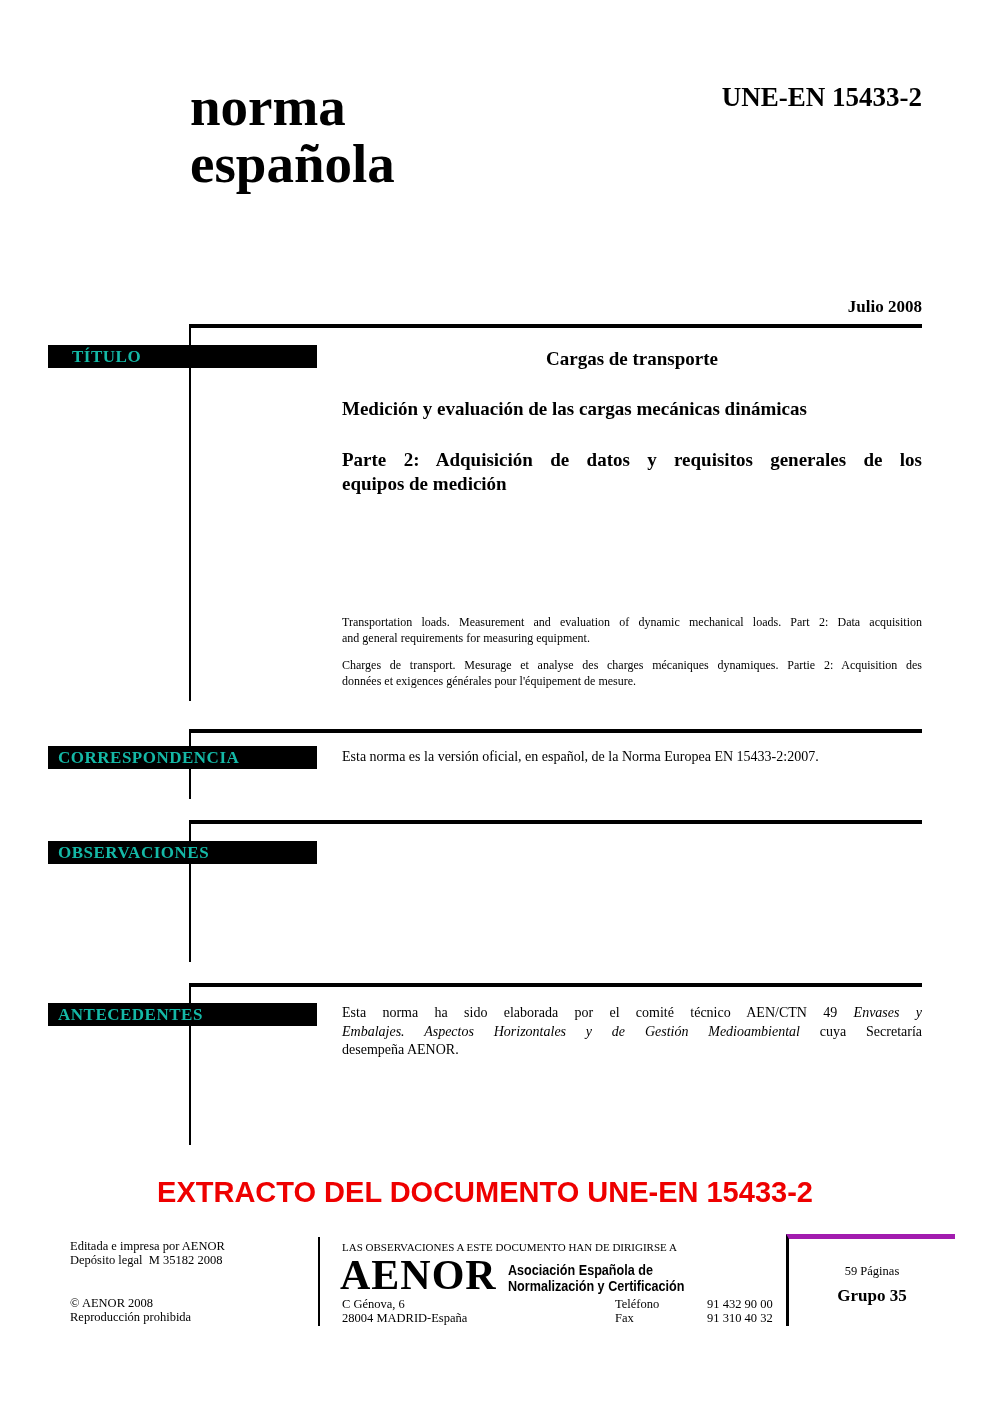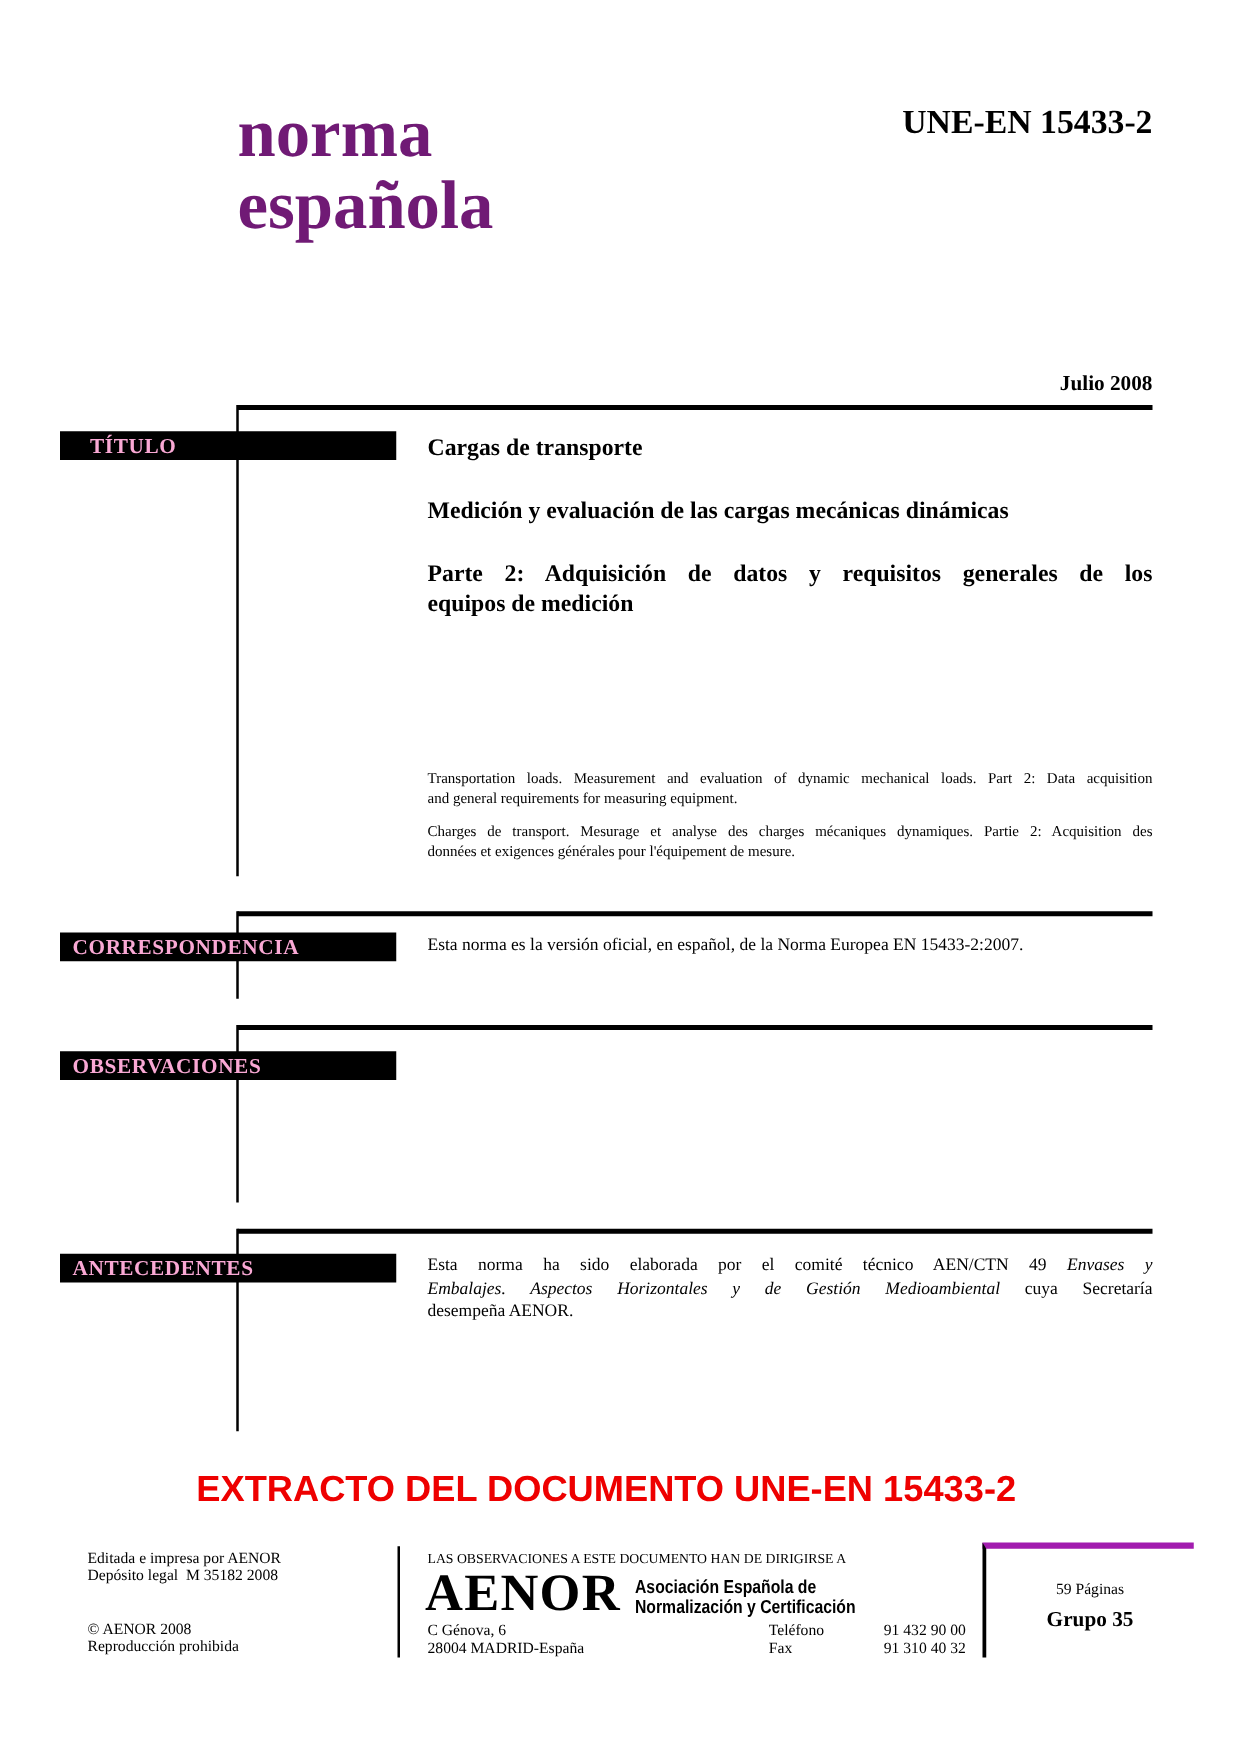--- a/index.html
+++ b/index.html
@@ -8,37 +8,37 @@
     width:992px;height:1403px;
     background:#fff;
     font-family:"Liberation Serif", serif;
     color:#000;
     overflow:hidden;
   }
   
   .brand{
     position:absolute;left:190px;top:78px;
     font-size:55px;line-height:57px;font-weight:bold;
-    color:#701a75;letter-spacing:0px;
+    color:#000000;letter-spacing:0px;
   }
   .doc-code{
     position:absolute;right:70px;top:82px;
     font-size:27px;font-weight:bold;white-space:nowrap;
   }
   .date{
     position:absolute;right:70px;top:297px;
     font-size:17px;font-weight:bold;white-space:nowrap;
   }
   
   .hline{position:absolute;left:190px;width:732px;height:4px;background:#000;}
   .vline{position:absolute;left:189px;width:2px;background:#000;}
   
   .label-box{
     position:absolute;left:48px;width:269px;height:23px;
-    background:#000;color:#f9a8d4;
+    background:#000;color:#14b8a6;
     font-size:17px;font-weight:bold;line-height:23px;
     padding-left:10px;box-sizing:border-box;
     letter-spacing:0.5px;white-space:nowrap;
   }
   .label-box.pad-lg{padding-left:24px;}
   
   .content{position:absolute;left:342px;width:580px;}
   .t-line{font-size:19px;font-weight:bold;white-space:nowrap;}
   .t-just{font-size:19px;font-weight:bold;line-height:24px;}
   .just-full{text-align:justify;text-align-last:justify;}
@@ -105,21 +105,21 @@
   <div class="hline" style="top:820px;"></div>
   <div class="vline" style="top:820px;height:142px;"></div>
   <div class="hline" style="top:983px;"></div>
   <div class="vline" style="top:983px;height:162px;"></div>
 
   <div class="label-box pad-lg" style="top:345px;">TÍTULO</div>
   <div class="label-box" style="top:841px;">OBSERVACIONES</div>
   <div class="label-box" style="top:746px;">CORRESPONDENCIA</div>
   <div class="label-box" style="top:1003px;">ANTECEDENTES</div>
 
-  <div class="content t-line" style="top:348px;">Cargas de transporte</div>
+  <div class="content t-line" style="top:348px;text-align:center;">Cargas de transporte</div>
   <div class="content t-line" style="top:398px;">Medición y evaluación de las cargas mecánicas dinámicas</div>
   <div class="content t-just" style="top:448px;">
     <div class="just-full">Parte 2: Adquisición de datos y requisitos generales de los</div>
     <div>equipos de medición</div>
   </div>
 
   <div class="content abstract" style="top:614px;">
     <div class="just-full">Transportation loads. Measurement and evaluation of dynamic mechanical loads. Part 2: Data acquisition</div>
     <div>and general requirements for measuring equipment.</div>
   </div>

